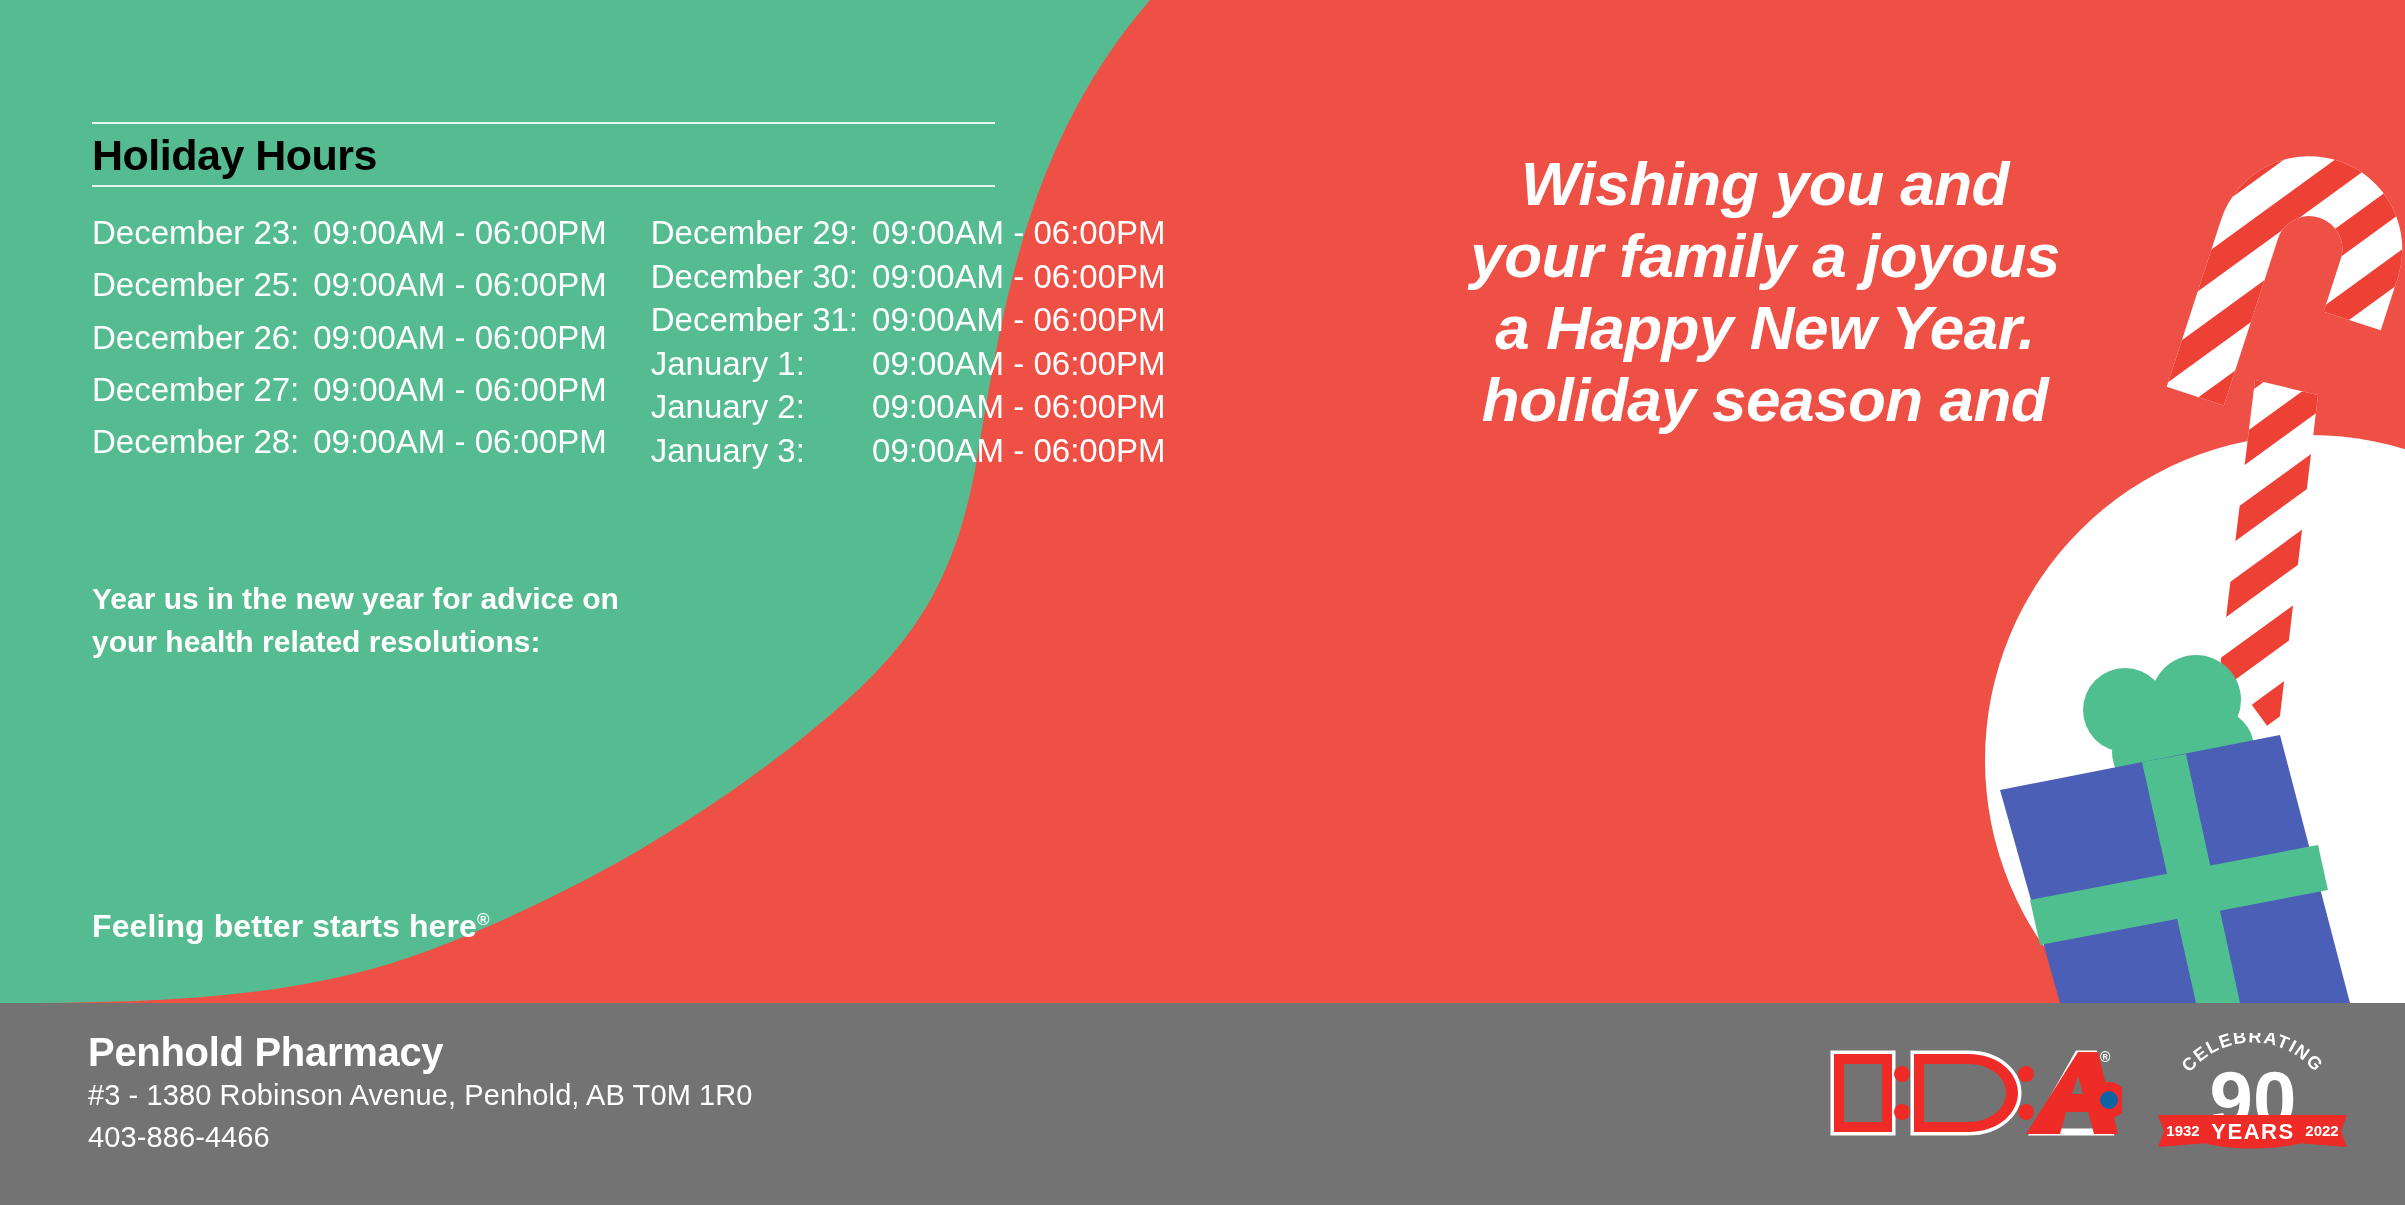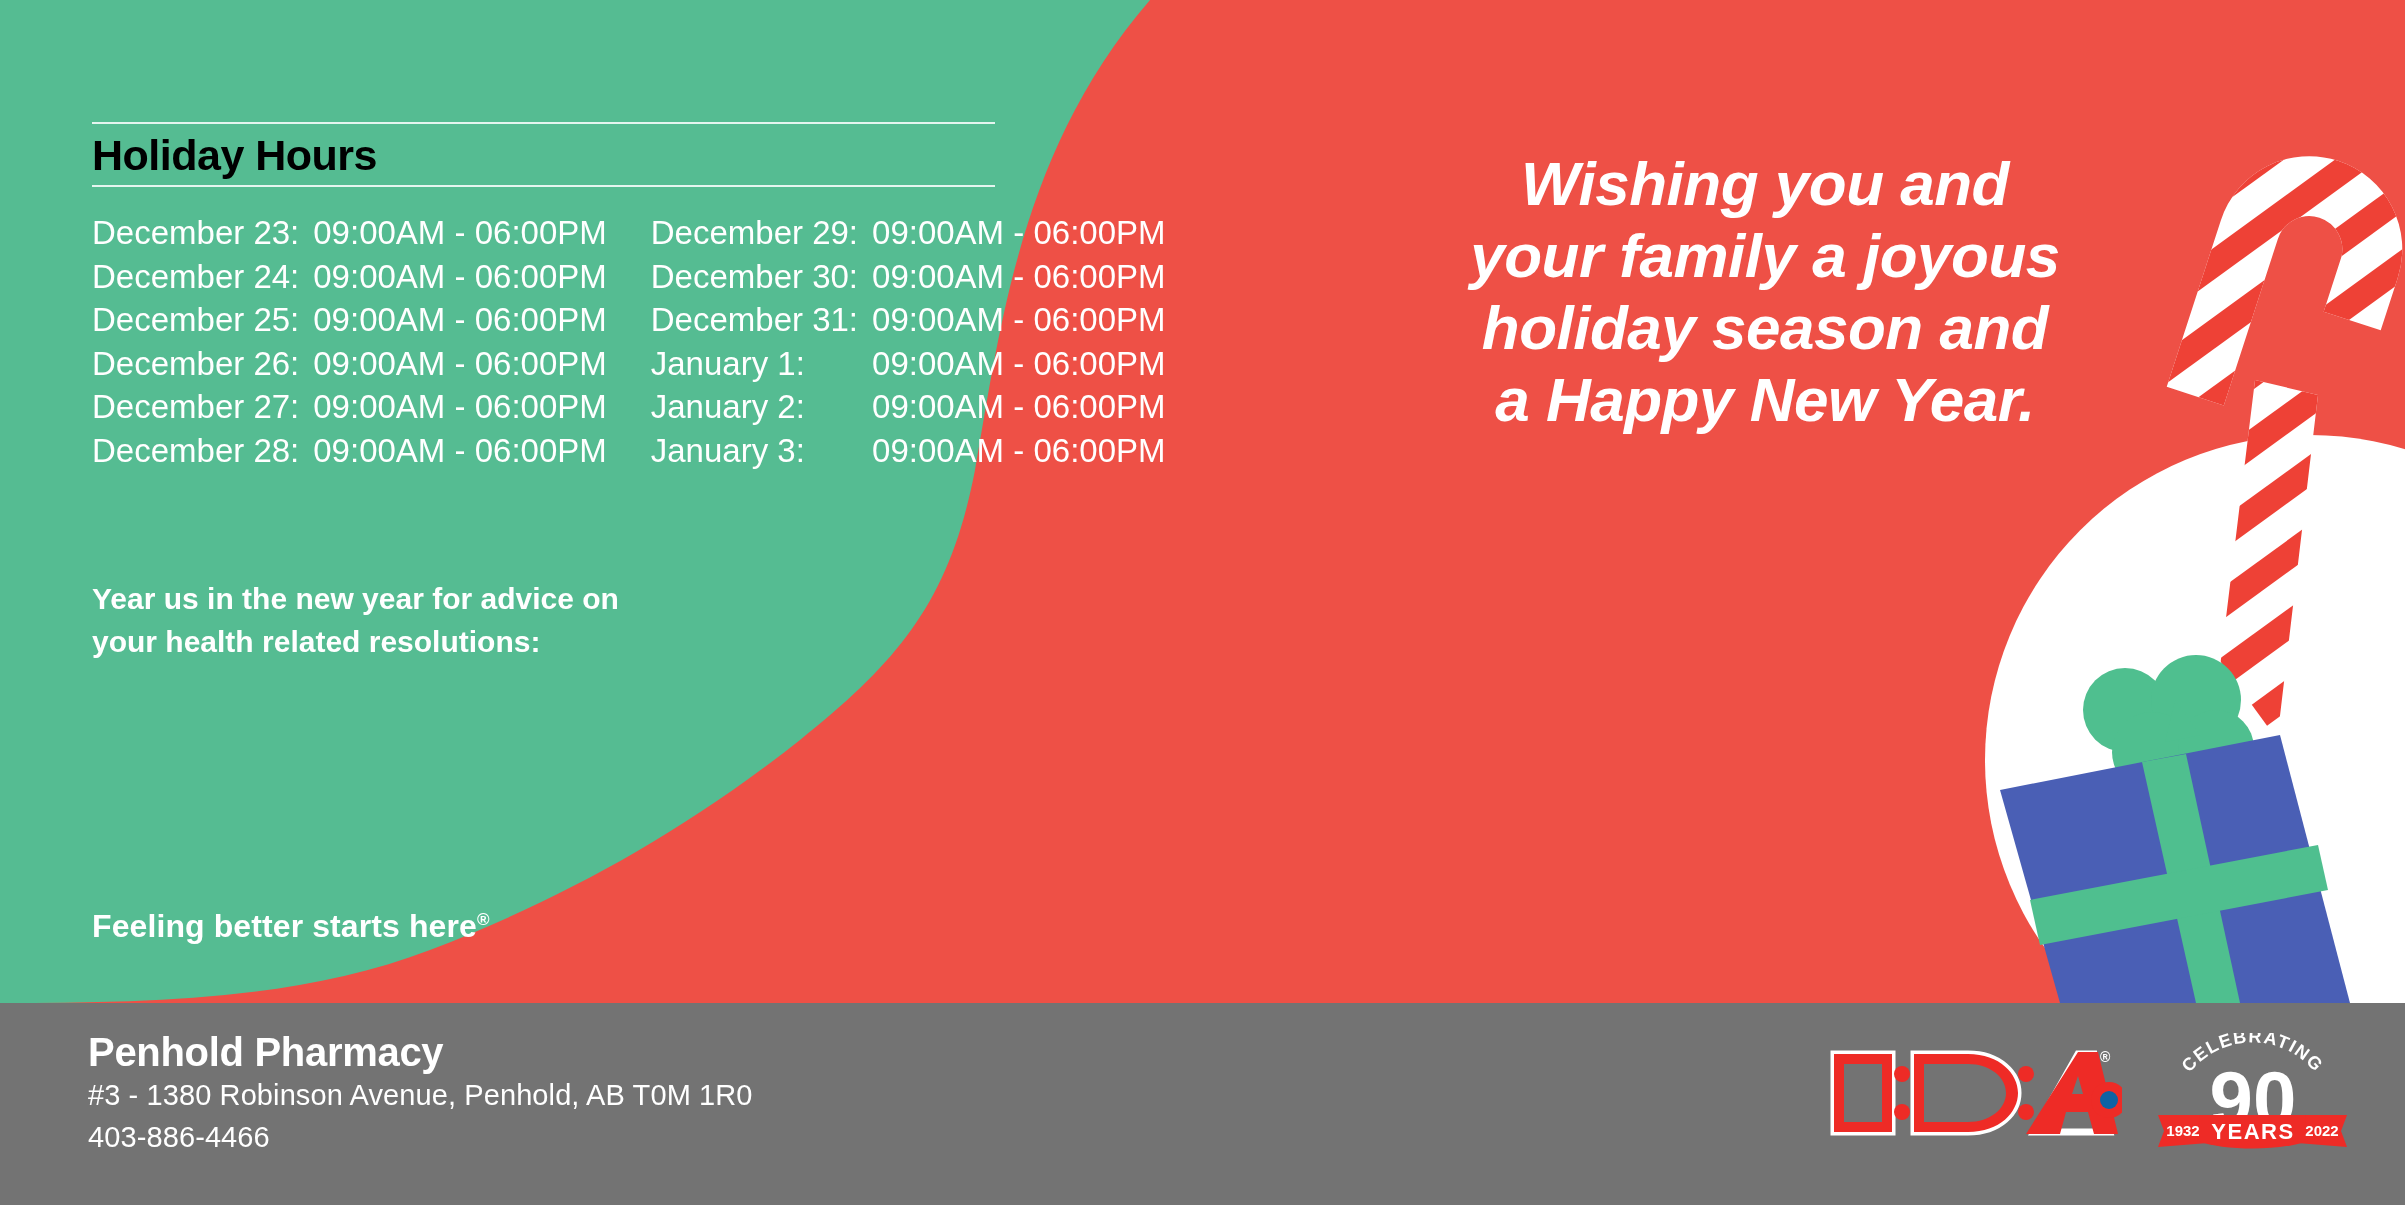--- a/index.html
+++ b/index.html
@@ -227,24 +227,20 @@
     <div class="rule"></div>
 
     <div class="hours-grid">
 
       <div class="hours-col">
         <div class="hours-row">
           <span class="hours-day">December 23:</span>
           <span class="hours-time">09:00AM - 06:00PM</span>
         </div>
         <div class="hours-row">
-          <span class="hours-day">December 24:</span>
-          <span class="hours-time">09:00AM - 06:00PM</span>
-        </div>
-        <div class="hours-row">
           <span class="hours-day">December 25:</span>
           <span class="hours-time">09:00AM - 06:00PM</span>
         </div>
         <div class="hours-row">
           <span class="hours-day">December 26:</span>
           <span class="hours-time">09:00AM - 06:00PM</span>
         </div>
         <div class="hours-row">
           <span class="hours-day">December 27:</span>
           <span class="hours-time">09:00AM - 06:00PM</span>
@@ -288,22 +284,22 @@
   <div class="visit-note">
     <div>Year us in the new year for advice on</div>
     <div>your health related resolutions:</div>
   </div>
 
   <div class="tagline"><span>Feeling better starts here</span><span class="reg">®</span></div>
 
   <div class="greeting">
     <span class="gline">Wishing you and</span>
     <span class="gline">your family a joyous</span>
+    <span class="gline">a Happy New Year.</span>
     <span class="gline">holiday season and</span>
-    <span class="gline">a Happy New Year.</span>
   </div>
 
   <div class="footer">
 
     <div class="footer-info">
       <div class="store-name">Penhold Pharmacy</div>
       <div class="store-address">#3 - 1380 Robinson Avenue, Penhold, AB  T0M 1R0</div>
       <div class="store-phone">403-886-4466</div>
     </div>
 

